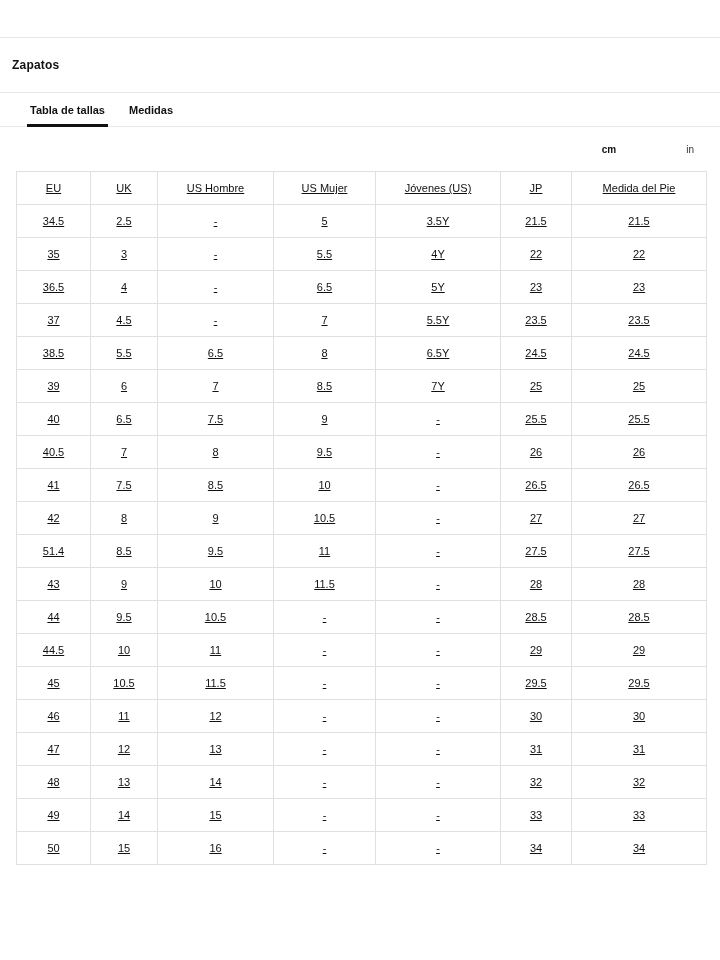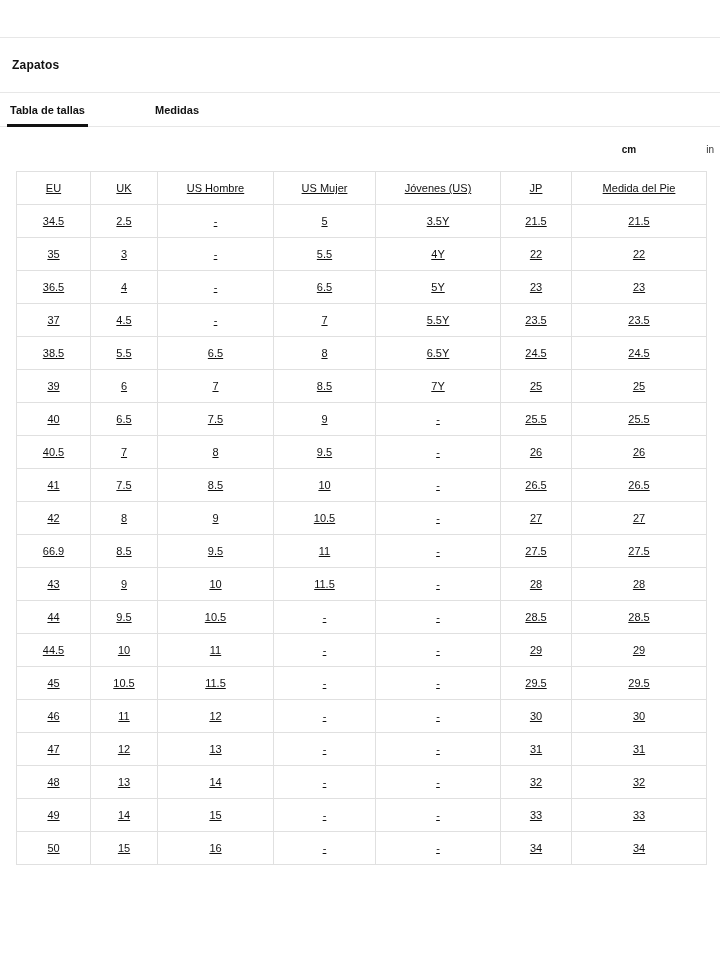--- a/index.html
+++ b/index.html
@@ -16,43 +16,42 @@
     border-top: 1px solid #e7e7e7;
     border-bottom: 1px solid #e7e7e7;
     display: flex; align-items: center;
     padding-left: 12px;
   }
   .page-title { font-size: 12px; font-weight: 700; letter-spacing: .2px; }
   .tab-bar {
     height: 34px;
     border-bottom: 1px solid #e7e7e7;
     display: flex; align-items: stretch;
-    padding-left: 7px;
-    gap: 46px;
+    padding-left: 27px;
   }
   .tab {
     position: relative;
     display: inline-flex; align-items: center;
     padding: 0 3px;
     margin-right: 18px;
     font-size: 11px; font-weight: 700;
     color: #111111;
     cursor: pointer;
     background: none; border: none;
     font-family: inherit;
   }
   .tab.active::after {
     content: "";
     position: absolute; left: 0; right: 0; bottom: -1px;
     height: 3px; background: #111111;
   }
   .units-row {
     height: 44px;
     display: flex; align-items: center; justify-content: flex-end;
-    padding-right: 6px;
+    padding-right: 26px;
   }
   .unit {
     font-size: 10px; color: #333333; cursor: pointer;
     background: none; border: none; font-family: inherit;
   }
   .unit + .unit { margin-left: 70px; }
   .unit.selected { color: #111111; font-weight: 700; }
   .size-table-wrap { margin: 0 14px 0 16px; text-decoration: underline; }
   table.size-table {
     width: 690px;
@@ -197,21 +196,21 @@
         <tr>
           <td>42</td>
           <td>8</td>
           <td>9</td>
           <td>10.5</td>
           <td>-</td>
           <td>27</td>
           <td>27</td>
         </tr>
         <tr>
-          <td>66.9</td>
+          <td>51.4</td>
           <td>8.5</td>
           <td>9.5</td>
           <td>11</td>
           <td>-</td>
           <td>27.5</td>
           <td>27.5</td>
         </tr>
         <tr>
           <td>43</td>
           <td>9</td>

